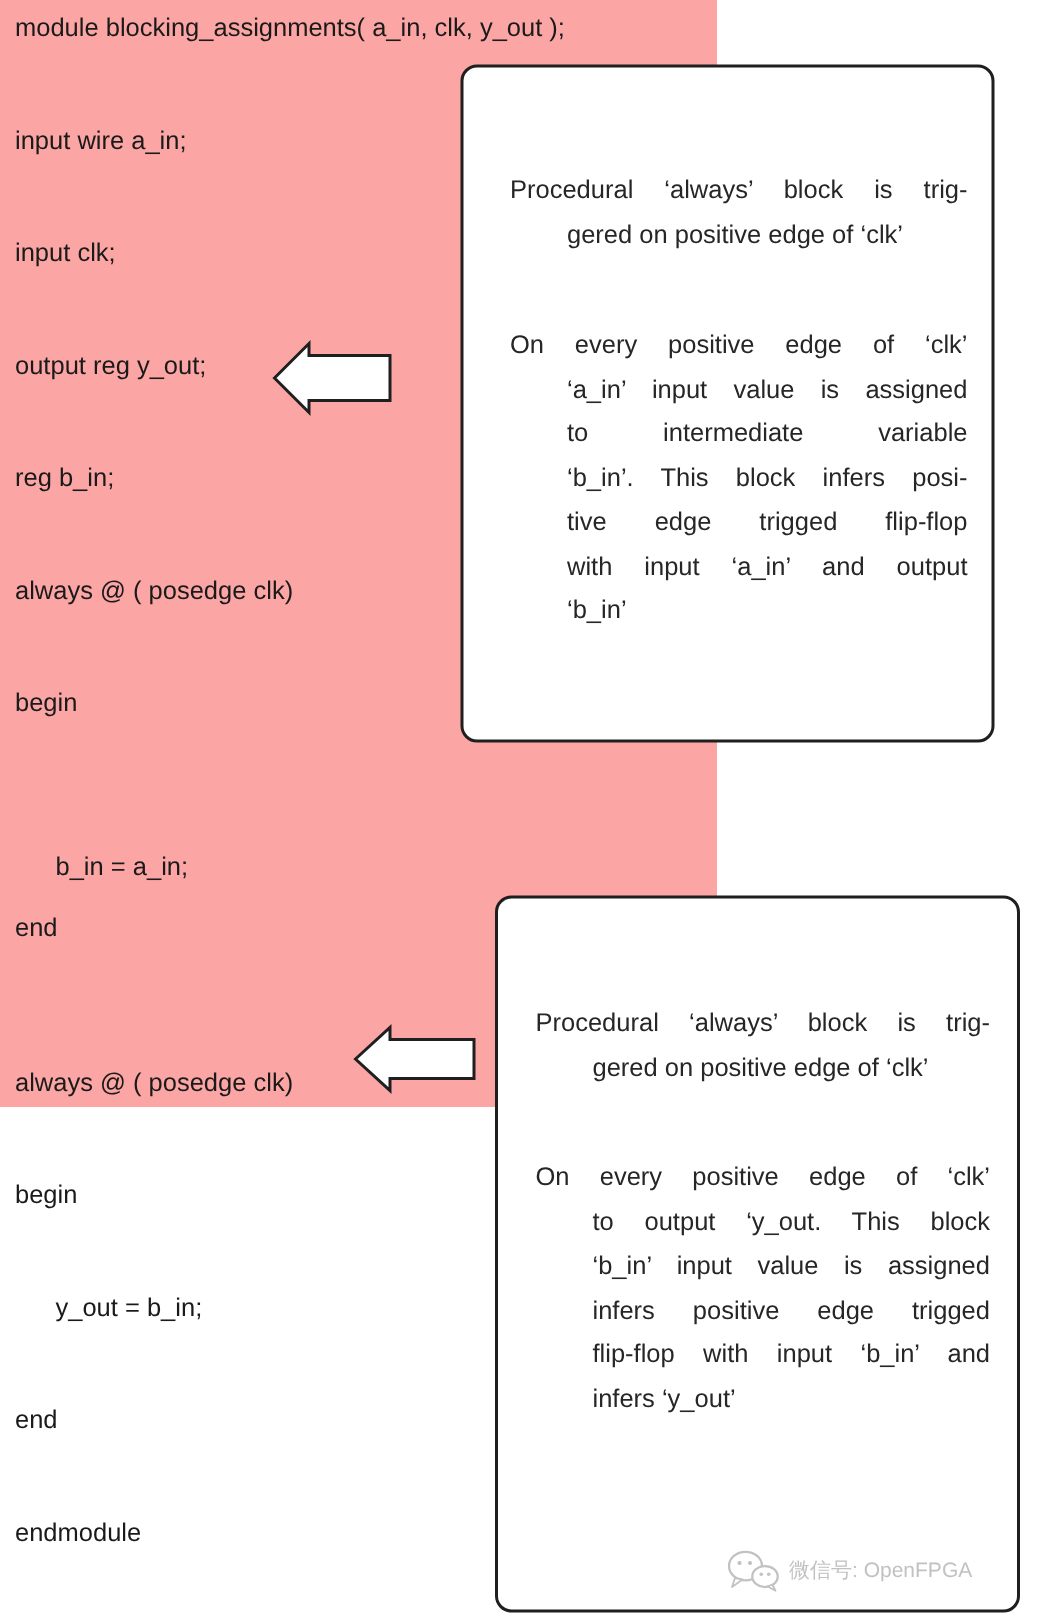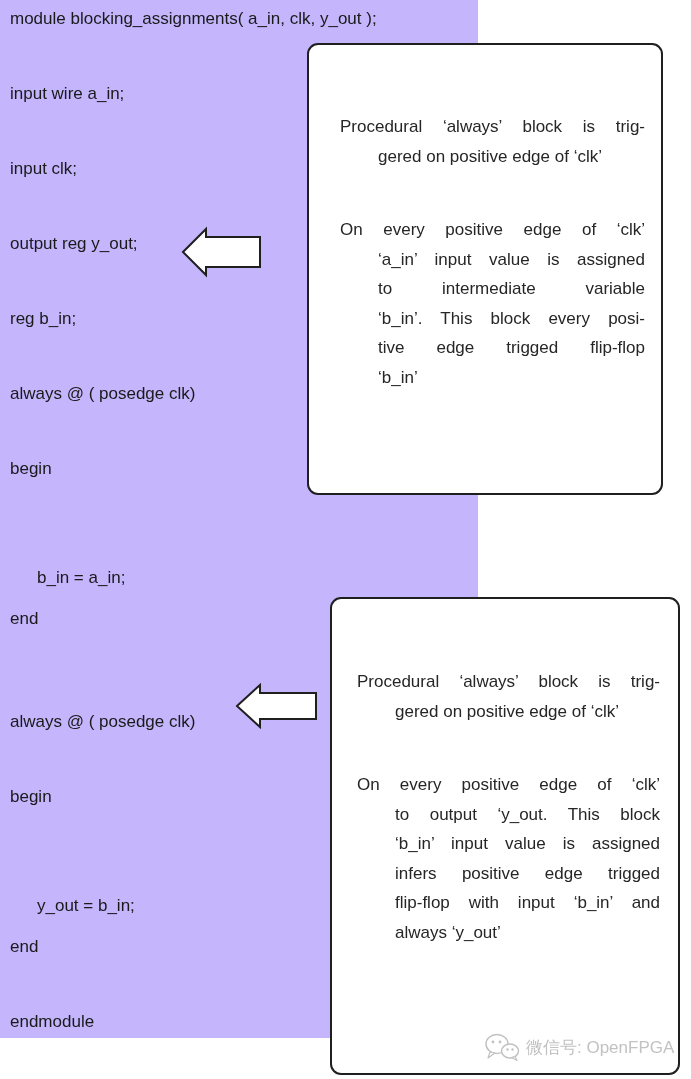--- a/index.html
+++ b/index.html
@@ -10,22 +10,22 @@
     background: #ffffff;
     overflow: hidden;
     font-family: "Liberation Sans", sans-serif;
   }
 
   
   .code-bg {
     position: absolute;
     left: 0; top: 0;
     width: 478px;
-    height: 1038px;
-    background: #c4b5fd;
+    height: 738px;
+    background: #fca5a5;
   }
   .code-line {
     position: absolute;
     left: 10px;
     height: 28px;
     line-height: 28px;
     font-size: 17px;
     color: #1a1a1a;
     white-space: pre;
   }
@@ -69,21 +69,21 @@
   
   .watermark {
     position: absolute;
     left: 484px; top: 1032px;
     display: flex;
     align-items: center;
     gap: 6px;
     z-index: 4;
   }
   .watermark-text {
-    font-size: 17px;
+    font-size: 14px;
     color: #c2c2c2;
     text-shadow: 1px 1px 0 #ffffff;
     white-space: nowrap;
   }
 </style>
 </head>
 <body>
 
 <div class="screen">
 
@@ -93,21 +93,21 @@
       <div class="code-line" style="top: 80px;">input wire a_in;</div>
       <div class="code-line" style="top: 155px;">input clk;</div>
       <div class="code-line" style="top: 230px;">output reg y_out;</div>
       <div class="code-line" style="top: 305px;">reg b_in;</div>
       <div class="code-line" style="top: 380px;">always @ ( posedge clk)</div>
       <div class="code-line" style="top: 455px;">begin</div>
       <div class="code-line indented" style="top: 530px;">b_in = a_in;</div>
       <div class="code-line" style="top: 605px;">end</div>
       <div class="code-line" style="top: 708px;">always @ ( posedge clk)</div>
       <div class="code-line" style="top: 783px;">begin</div>
-      <div class="code-line indented" style="top: 858px;">y_out = b_in;</div>
+      <div class="code-line indented" style="top: 824px;">y_out = b_in;</div>
       <div class="code-line" style="top: 933px;">end</div>
       <div class="code-line" style="top: 1008px;">endmodule</div>
     </div>
 
   <svg class="block-arrow arrow-1" width="82" height="60" viewBox="0 0 82 60">
     <polygon points="2,28 25,5 25,13 79,13 79,43 25,43 25,51" fill="#ffffff" stroke="#1f1f1f" stroke-width="2" stroke-linejoin="miter"></polygon>
   </svg>
 
   <svg class="block-arrow arrow-2" width="84" height="52" viewBox="0 0 84 52">
     <polygon points="2,25 25,4 25,12 81,12 81,38 25,38 25,46" fill="#ffffff" stroke="#1f1f1f" stroke-width="2" stroke-linejoin="miter"></polygon>
@@ -116,39 +116,40 @@
   <div class="callout callout-1">
 
   <div class="callout-para">
         <div class="callout-line">Procedural ‘always’ block is trig-</div>
         <div class="callout-line indented para-last">gered on positive edge of ‘clk’</div>
       </div>
       <div class="callout-para">
         <div class="callout-line">On every positive edge of ‘clk’</div>
         <div class="callout-line indented">‘a_in’ input value is assigned</div>
         <div class="callout-line indented">to intermediate variable</div>
-        <div class="callout-line indented">‘b_in’. This block every posi-</div>
+        <div class="callout-line indented">‘b_in’. This block infers posi-</div>
         <div class="callout-line indented">tive edge trigged flip-flop</div>
+        <div class="callout-line indented">with input ‘a_in’ and output</div>
         <div class="callout-line indented para-last">‘b_in’</div>
       </div>
     </div>
 
   <div class="callout callout-2">
 
   <div class="callout-para">
         <div class="callout-line">Procedural ‘always’ block is trig-</div>
         <div class="callout-line indented para-last">gered on positive edge of ‘clk’</div>
       </div>
       <div class="callout-para">
         <div class="callout-line">On every positive edge of ‘clk’</div>
         <div class="callout-line indented">to output ‘y_out. This block</div>
         <div class="callout-line indented">‘b_in’ input value is assigned</div>
         <div class="callout-line indented">infers positive edge trigged</div>
         <div class="callout-line indented">flip-flop with input ‘b_in’ and</div>
-        <div class="callout-line indented para-last">always ‘y_out’</div>
+        <div class="callout-line indented para-last">infers ‘y_out’</div>
       </div>
     </div>
 
   <div class="watermark">
     <svg width="36" height="30" viewBox="0 0 36 30">
       <ellipse cx="13" cy="12" rx="11" ry="9.5" fill="#ffffff" stroke="#c2c2c2" stroke-width="1.5"></ellipse>
       <path d="M6 20 L4 26 L11 21 Z" fill="#ffffff" stroke="#c2c2c2" stroke-width="1.2" stroke-linejoin="round"></path>
       <circle cx="9" cy="10" r="1.4" fill="#c2c2c2"></circle>
       <circle cx="16" cy="10" r="1.4" fill="#c2c2c2"></circle>
       <ellipse cx="26" cy="19" rx="8.5" ry="7" fill="#ffffff" stroke="#c2c2c2" stroke-width="1.5"></ellipse>

